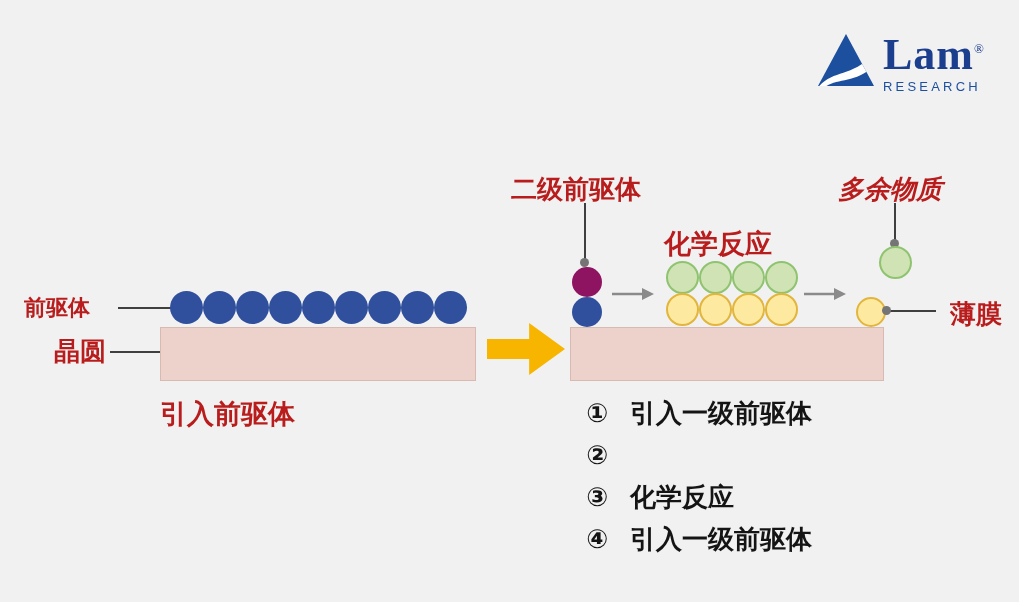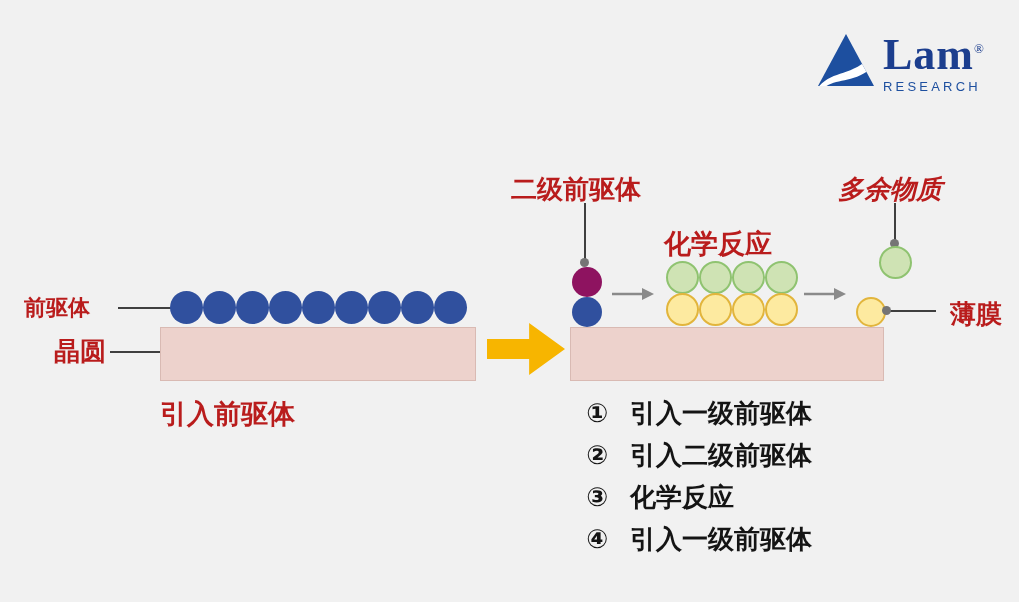--- a/index.html
+++ b/index.html
@@ -142,21 +142,20 @@
   <div class="dot" style="left:882px; top:306px;"></div>
   <div class="label lbl-film">薄膜</div>
 
   <div class="steps">
     <div class="step">
       <span class="step-num">①</span>
       <span>引入一级前驱体</span>
     </div>
     <div class="step">
       <span class="step-num">②</span>
-      <span>引入二级前驱体</span>
     </div>
     <div class="step">
       <span class="step-num">③</span>
       <span>化学反应</span>
     </div>
     <div class="step">
       <span class="step-num">④</span>
       <span>引入一级前驱体</span>
     </div>
   </div>

